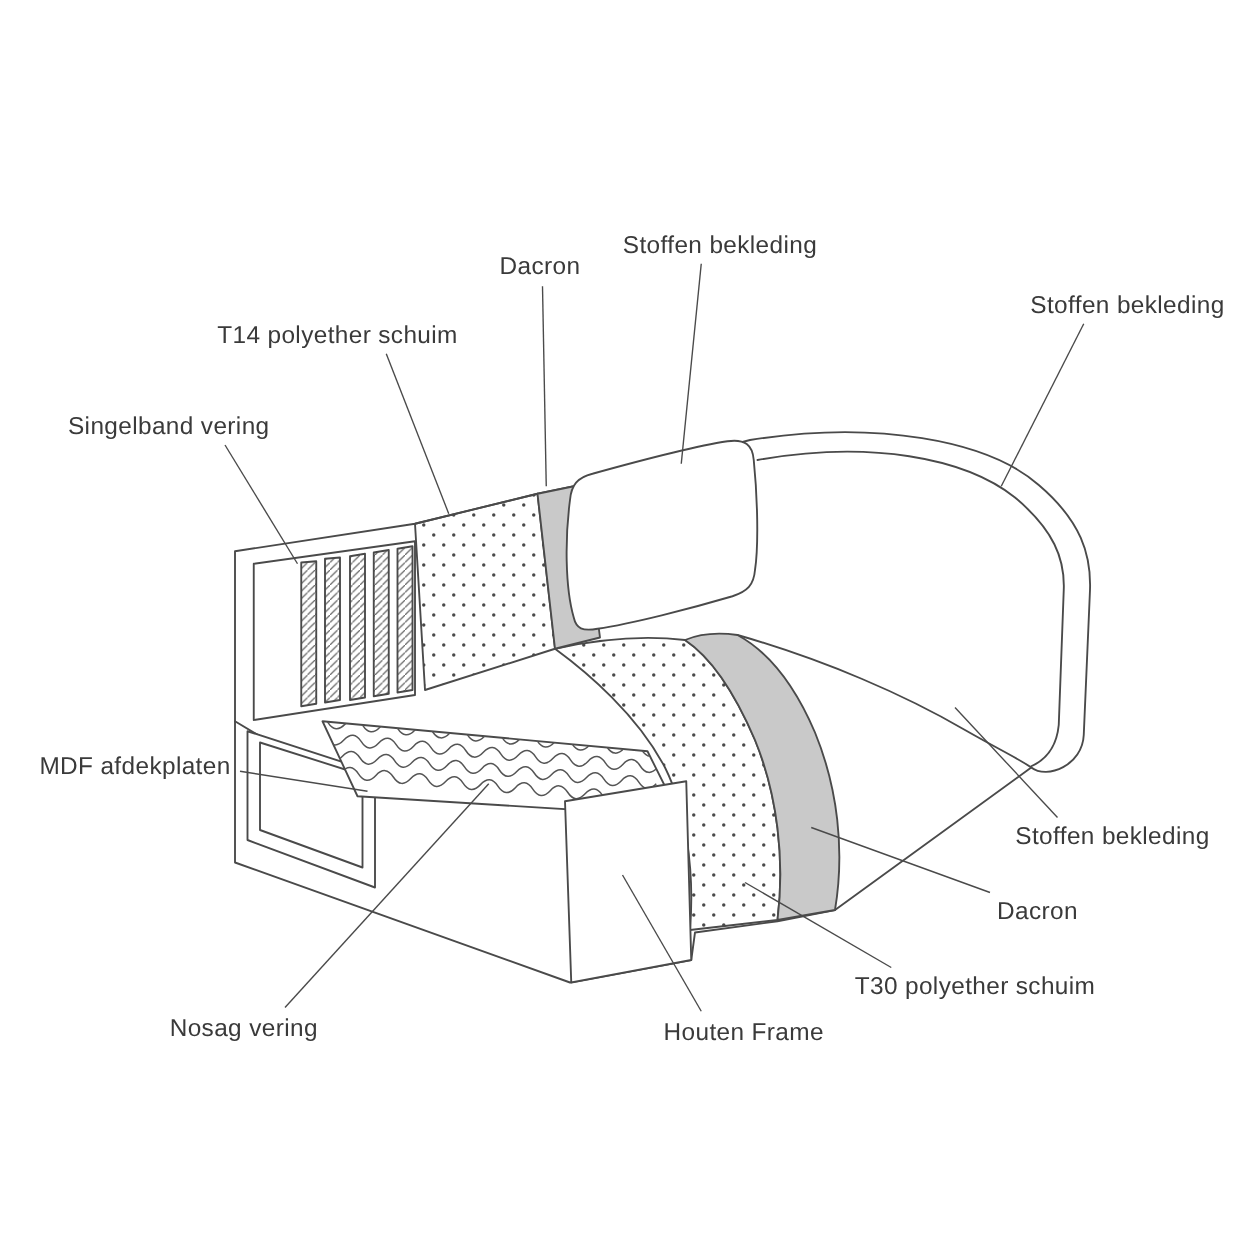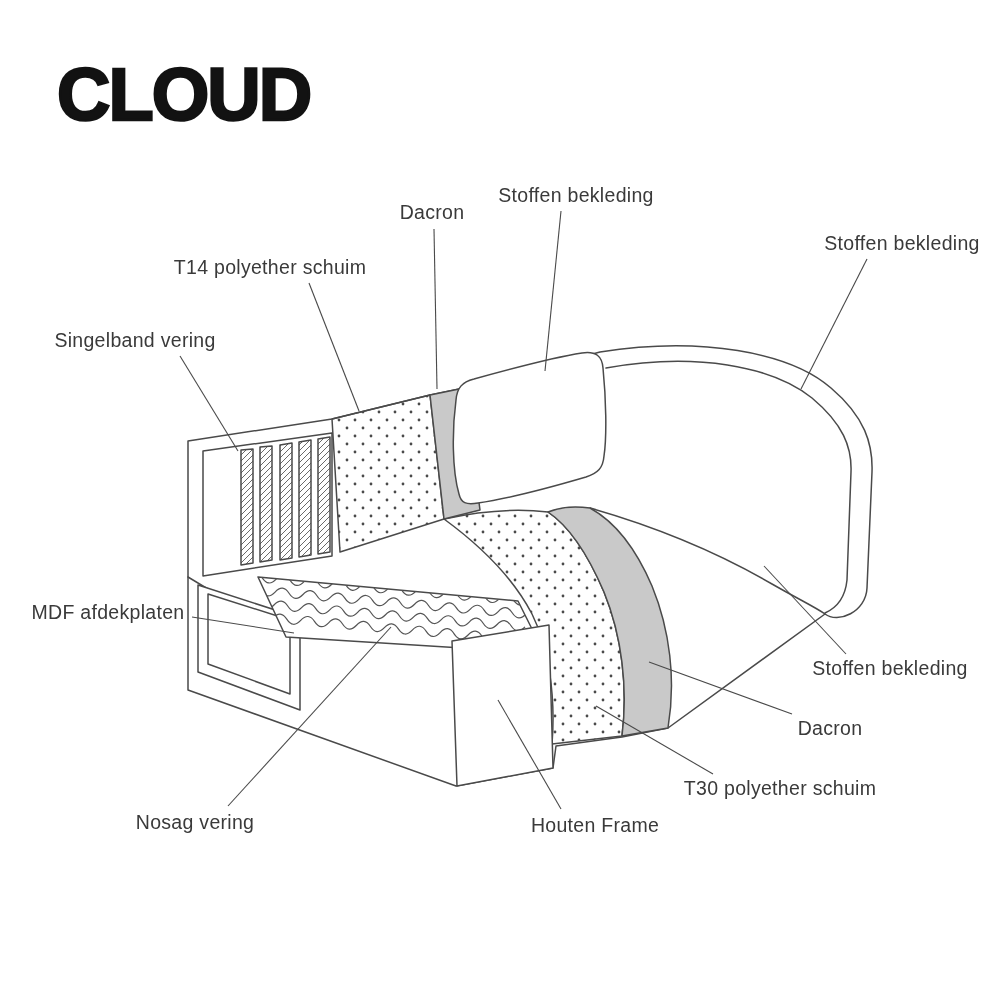--- a/index.html
+++ b/index.html
@@ -25,21 +25,20 @@
     letter-spacing:0.3px;
   }
   .ln{stroke:#4a4a4a;stroke-width:1.1;fill:none;}
   .outline{stroke:#4a4a4a;stroke-width:1.5;stroke-linejoin:round;stroke-linecap:round;}
 </style>
 </head>
 <body>
 
 <div id="canvas">
 
-  <div class="title">CLOUD</div>
 
   <svg width="1000" height="1000" viewBox="0 0 1000 1000">
     <defs>
       <pattern id="dots" width="16" height="16" patternUnits="userSpaceOnUse">
         <circle cx="3" cy="4" r="1.4" fill="#4a4a4a"></circle>
         <circle cx="11" cy="12" r="1.4" fill="#4a4a4a"></circle>
       </pattern>
       <pattern id="hatch" width="6" height="6" patternUnits="userSpaceOnUse">
         <path d="M0,6 L6,0" stroke="#6a6a6a" stroke-width="1"></path>
       </pattern>

